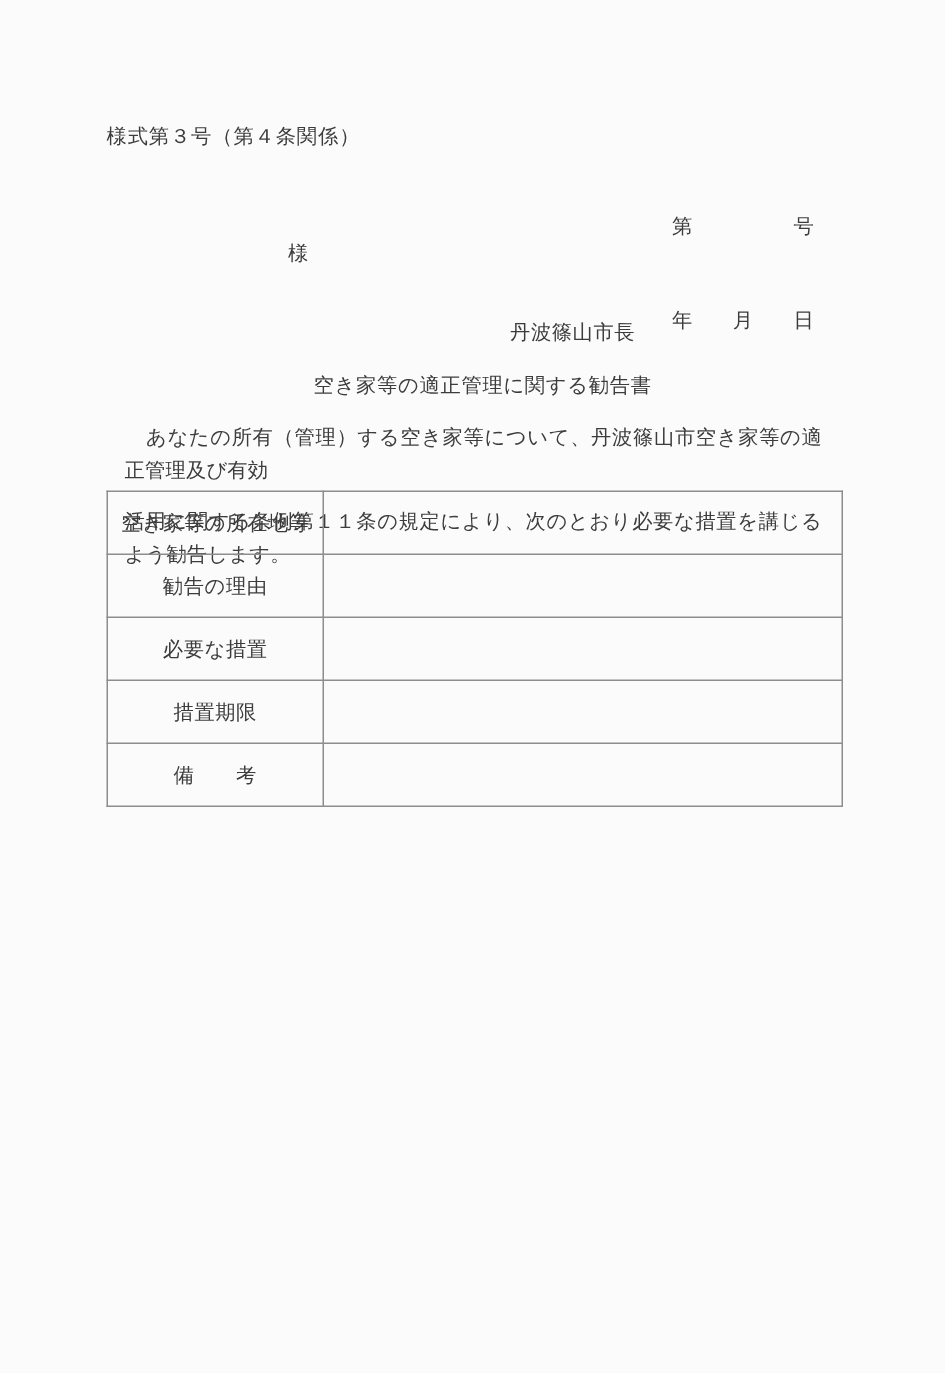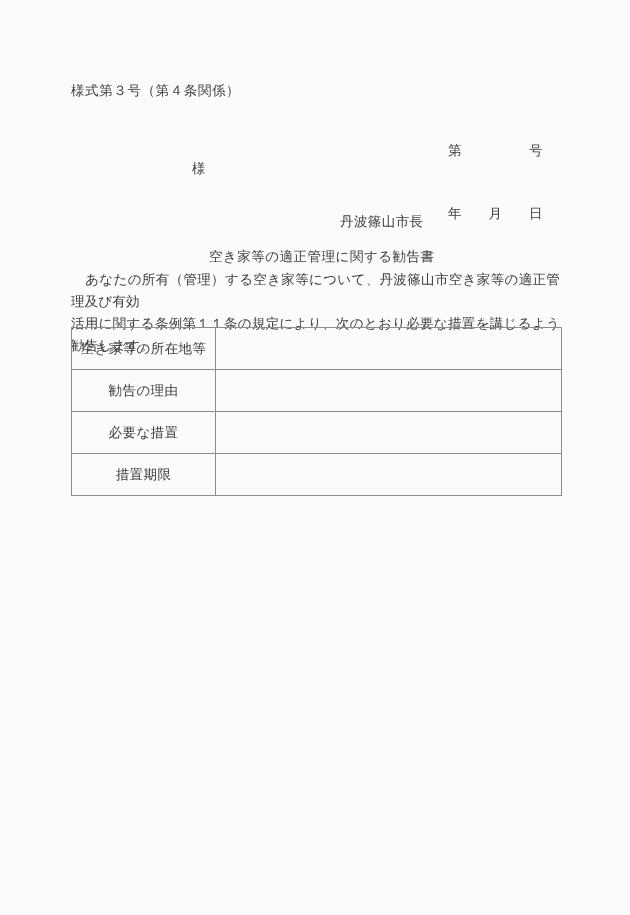--- a/index.html
+++ b/index.html
@@ -93,21 +93,21 @@
   
   .body-text {
     position: absolute;
     left: 71px;
     top: 269px;
     width: 489px;
     font-size: 13.5px;
     line-height: 22px;
   }
   .body-text p {
-    margin: 0;
+    margin: 12px;
     text-align: justify;
     text-justify: inter-character;
     letter-spacing: 0.15px;
   }
   .body-text p.line2 {
     text-align: justify;
   }
   .body-text .indent {
     display: inline-block;
     width: 14px;
@@ -177,16 +177,20 @@
         <td class="value"></td>
       </tr>
       <tr>
         <td class="label">必要な措置</td>
         <td class="value"></td>
       </tr>
       <tr>
         <td class="label">措置期限</td>
         <td class="value"></td>
       </tr>
+      <tr>
+        <td class="label">備　　考</td>
+        <td class="value"></td>
+      </tr>
     </tbody>
   </table>
 
 </div>
 
 </body></html>

